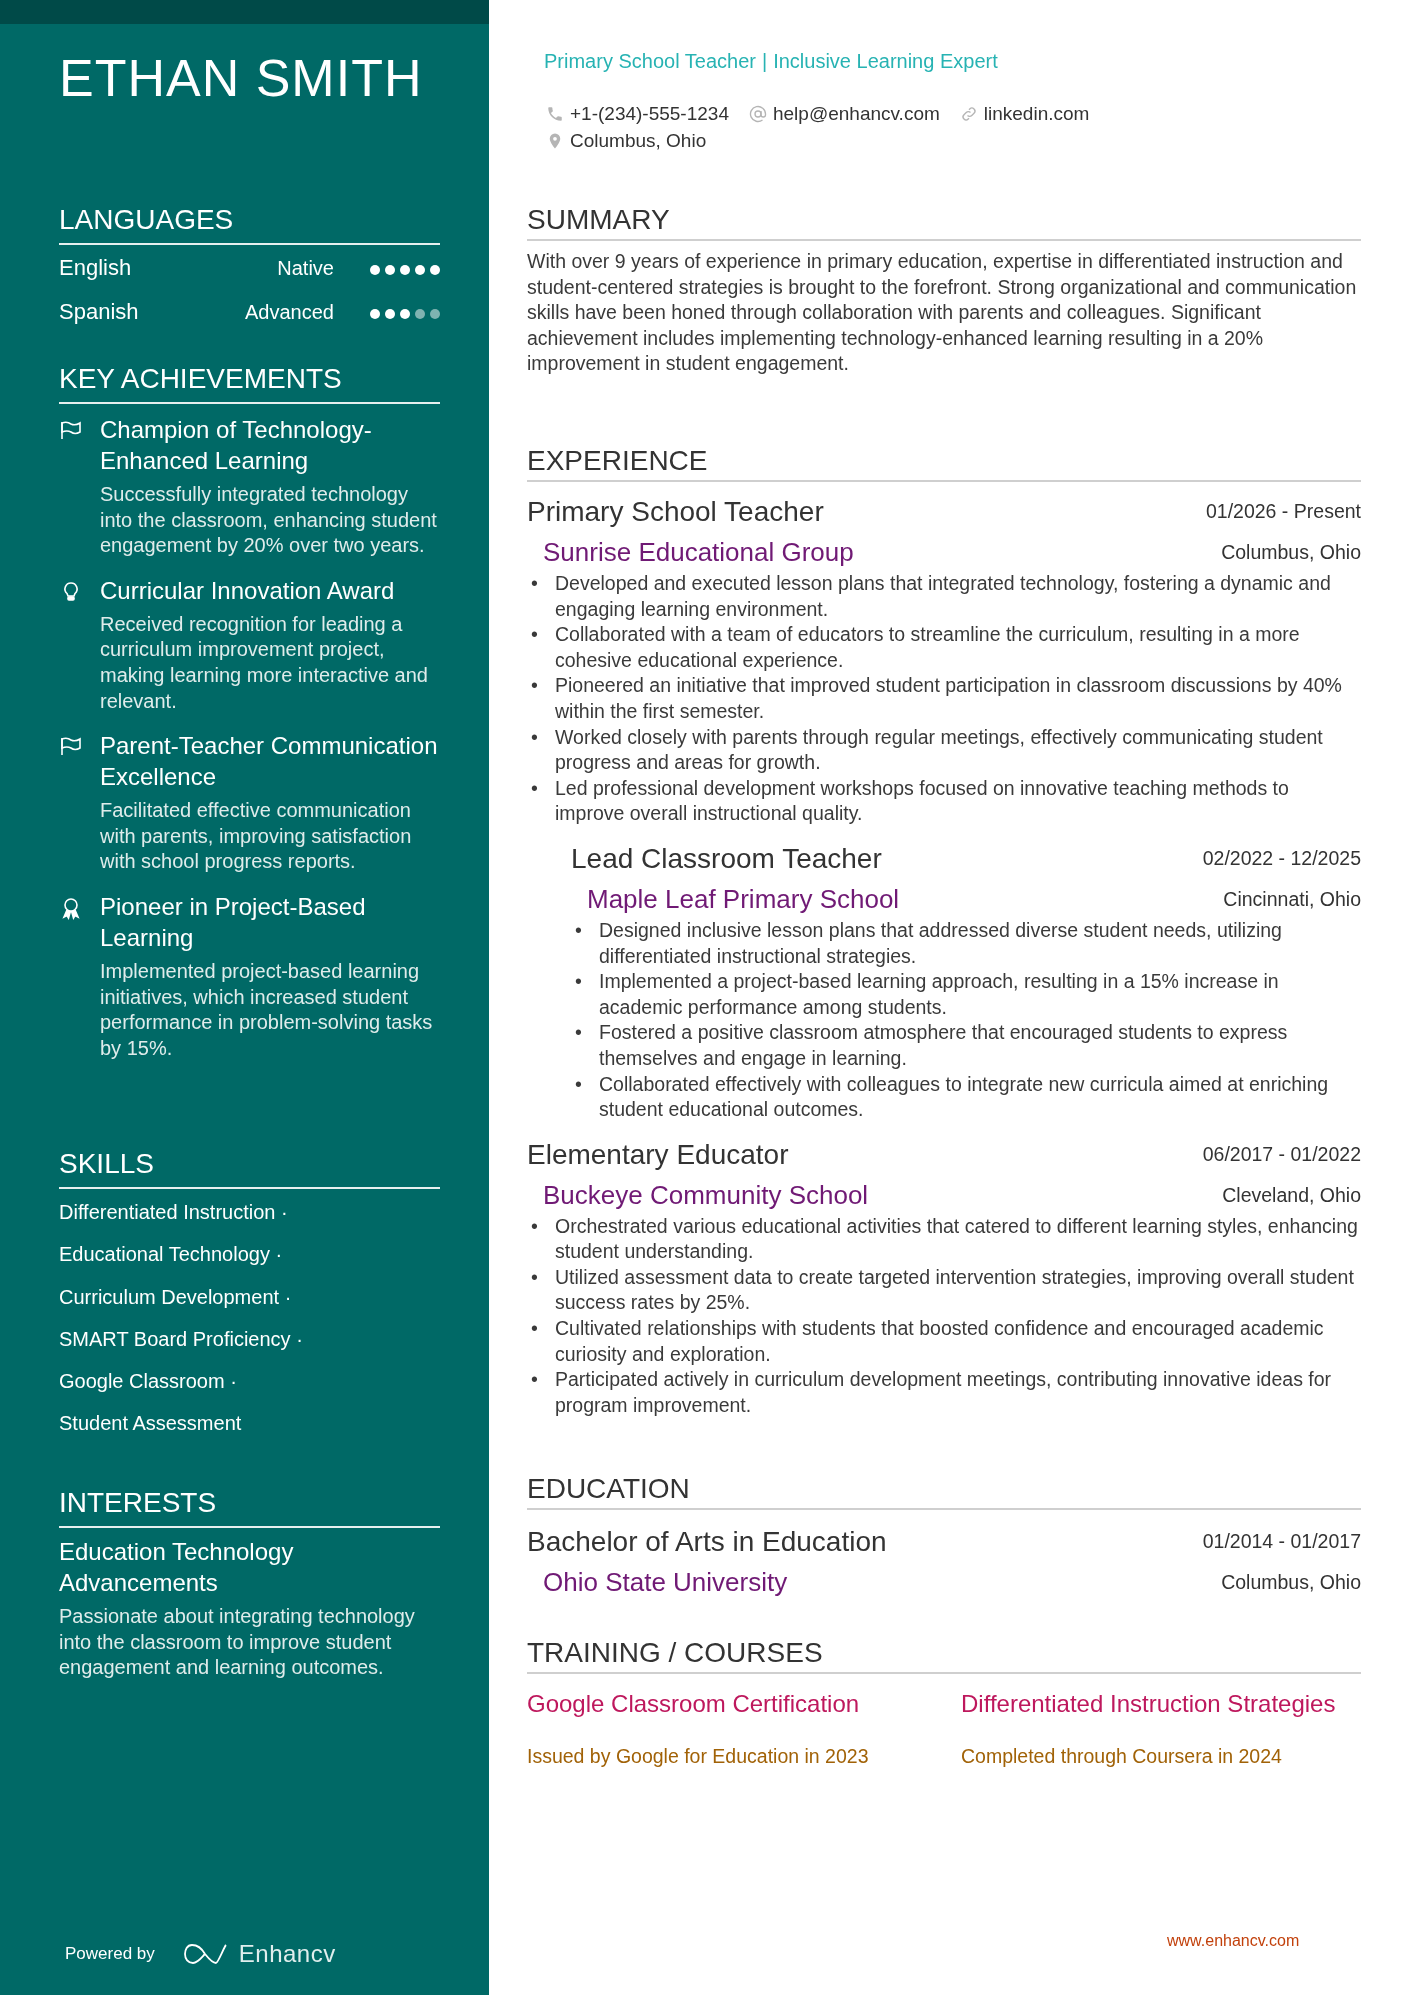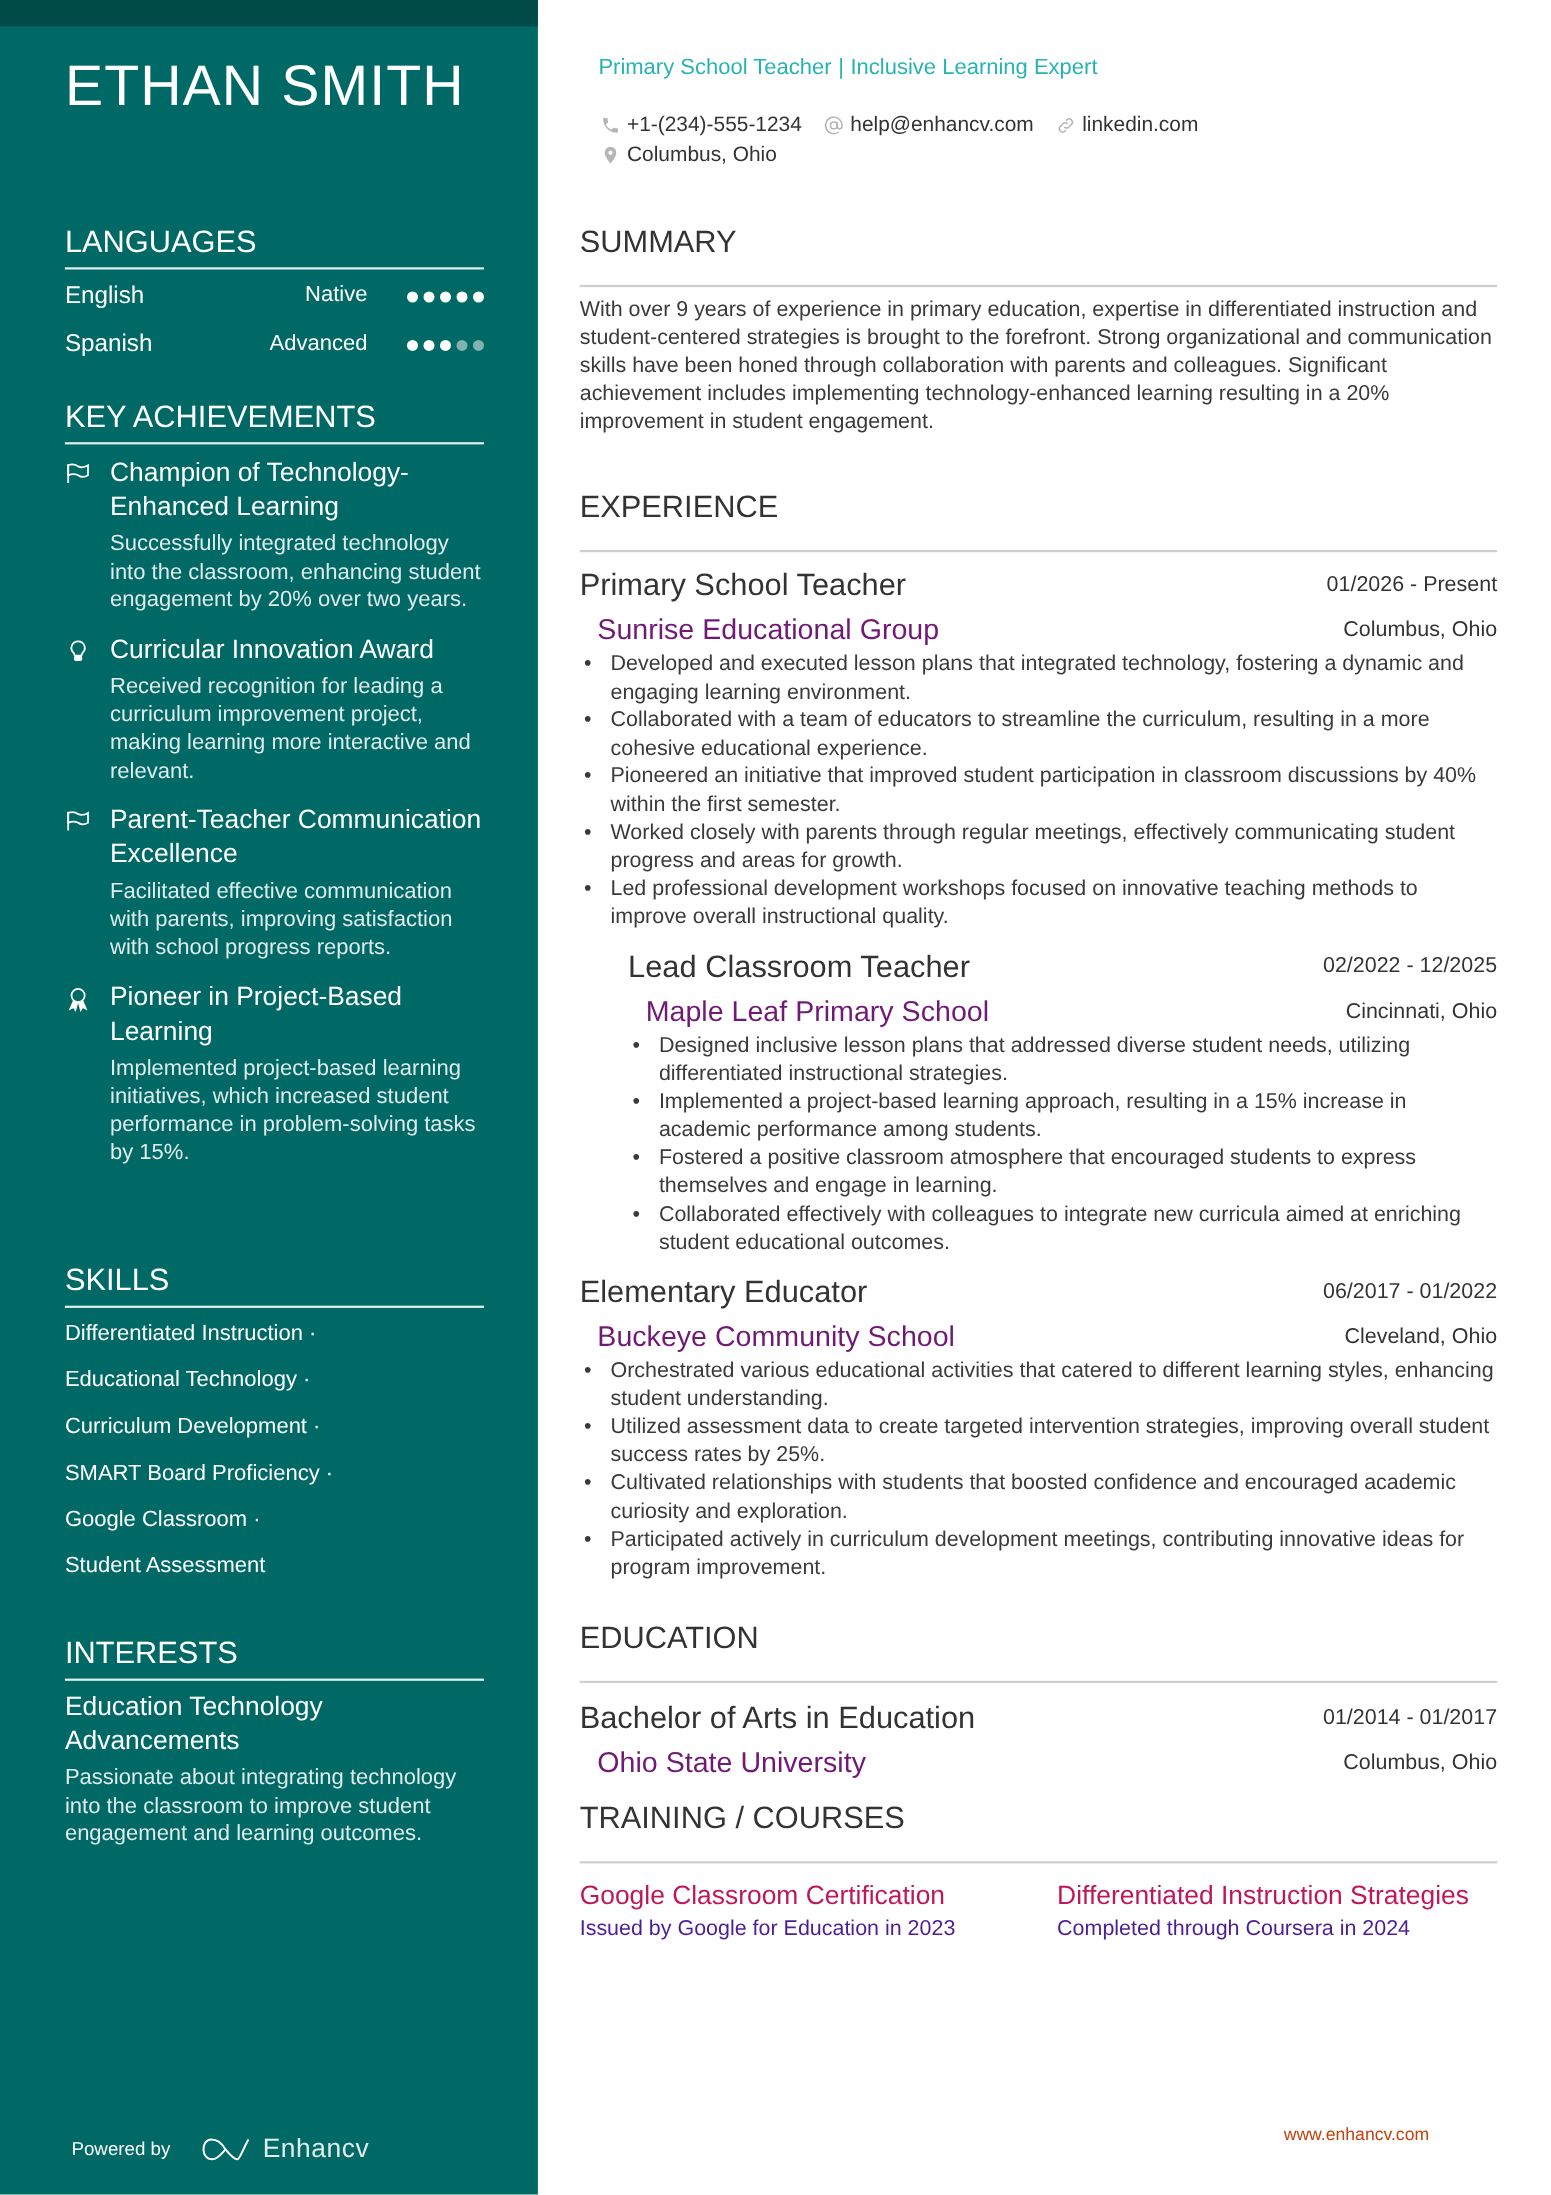--- a/index.html
+++ b/index.html
@@ -34,39 +34,39 @@
   .powered { position: absolute; left: 65px; top: 1940px; font-size: 17px; color: #fff; display: flex; align-items: center; }
   .powered .logo { margin-left: 28px; display: flex; align-items: center; gap: 10px; font-size: 24px; color: #e0eeed; letter-spacing: 0.5px; }
   .title { position: absolute; left: 544px; top: 50px; font-size: 20px; color: #27b3b3; white-space: nowrap; }
   .title .sep { color: #27b3b3; margin: 0 6px; }
   .contacts { position: absolute; left: 546px; top: 100px; font-size: 19px; color: #333; }
   .contacts .row { display: flex; align-items: center; height: 27px; }
   .contacts .item { display: flex; align-items: center; margin-right: 20px; }
   .contacts .item svg { margin-right: 6px; }
 
   .m-section { position: absolute; left: 527px; width: 834px; }
-  .m-heading { font-size: 28px; color: #333; line-height: 34px; padding-bottom: 22px; border-bottom: 2px solid #cfcfcf; font-weight: 400; }
+  .m-heading { font-size: 28px; color: #333; line-height: 34px; padding-bottom: 2px; border-bottom: 2px solid #cfcfcf; font-weight: 400; }
   .summary { font-size: 19.5px; line-height: 25.6px; color: #3a3a3a; margin-top: 8px; }
 
   .job { position: relative; margin-top: 10px; }
   .job .jrow { position: relative; height: 41px; }
   .job .jtitle { position: absolute; left: 0; top: 4px; font-size: 28px; color: #333; }
   .job .jdate { position: absolute; right: 0; top: 8px; font-size: 19.5px; color: #333; }
   .job .crow { position: relative; height: 38px; }
   .job .company { position: absolute; left: 16px; top: 4px; font-size: 26px; color: #701a75; }
   .job .loc { position: absolute; right: 0; top: 8px; font-size: 19.5px; color: #333; }
   .job ul { list-style: none; margin-top: 0; }
   .job li { position: relative; padding-left: 28px; font-size: 19.5px; line-height: 25.6px; color: #3a3a3a; }
   .job li::before { content: "•"; position: absolute; left: 4px; top: 0; color: #3a3a3a; }
 
   .courses { display: flex; margin-top: 14px; }
   .course { width: 434px; }
   .course + .course { width: 400px; }
   .course .ctitle { font-size: 24px; line-height: 31px; color: #be185d; }
-  .course .cdesc { font-size: 19.5px; line-height: 25.6px; color: #4c1d95; margin-top: 2px; }
+  .course .cdesc { font-size: 19.5px; line-height: 25.6px; color: #a16207; margin-top: 25px; }
 
   .footer-url { position: absolute; left: 1167px; top: 1932px; font-size: 16px; color: #c2410c; }
 </style>
 </head>
 <body>
 
 <div class="sidebar">
   <div class="topband"></div>
   <div class="name">ETHAN SMITH</div>
 

